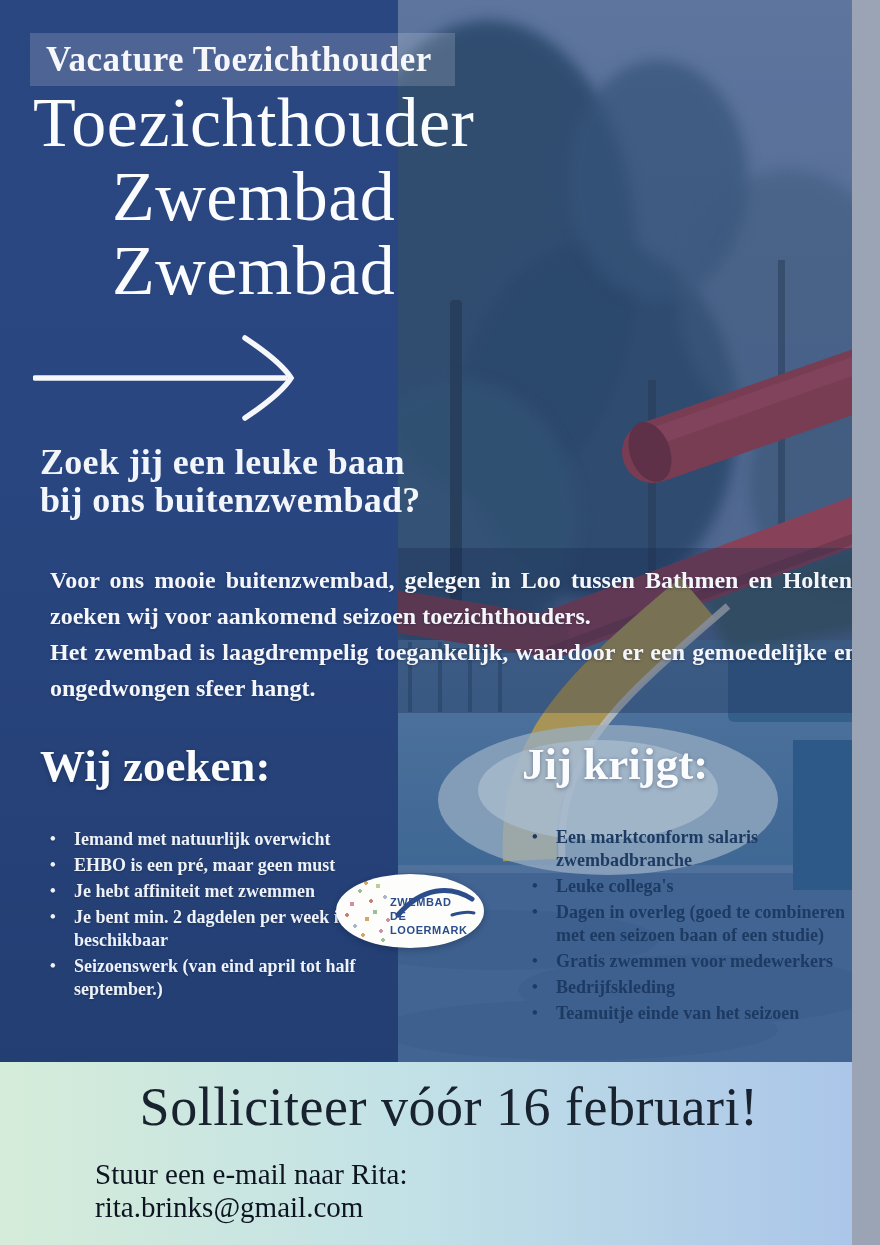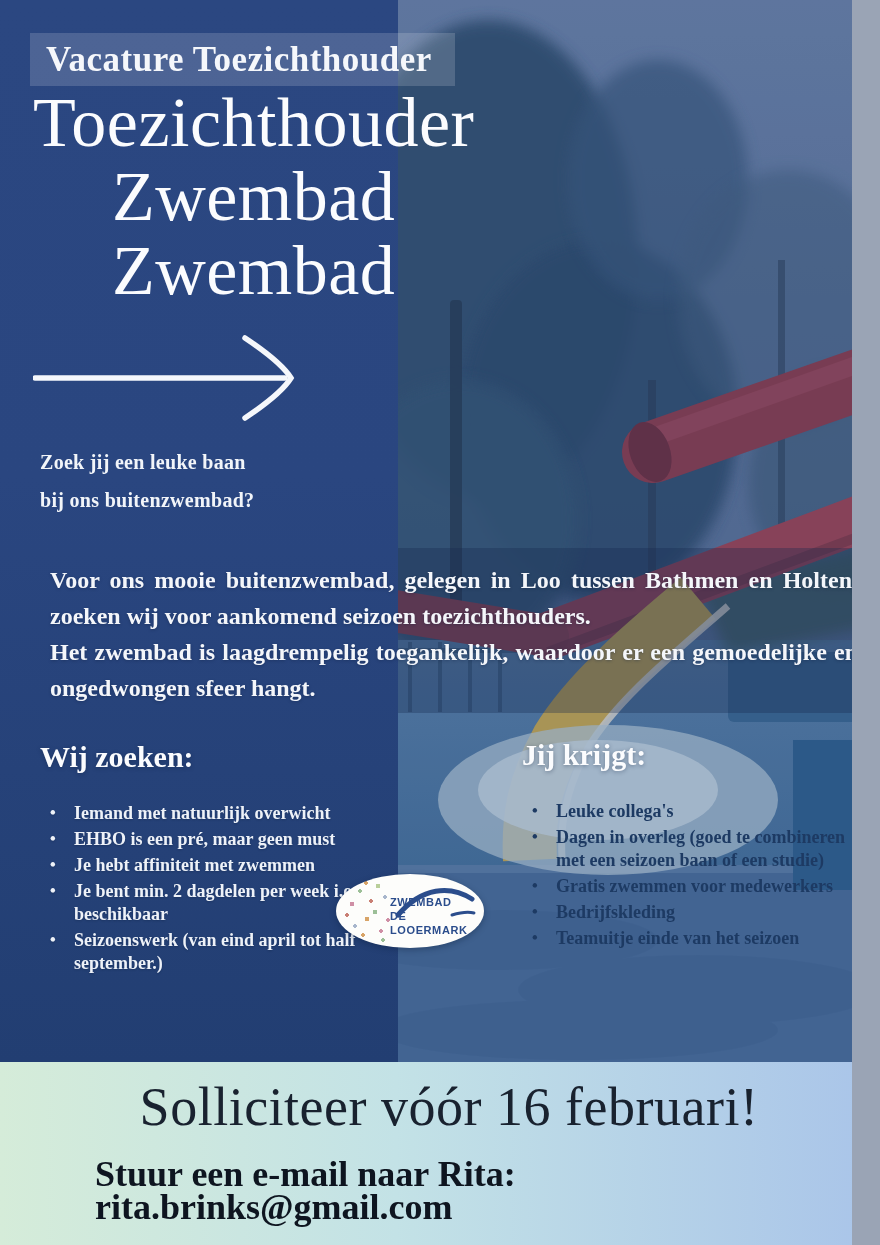--- a/index.html
+++ b/index.html
@@ -26,32 +26,32 @@
   
   .title{
     position:absolute;left:33px;top:86px;z-index:3;color:#fbfcfe;
     font-size:70px;line-height:74px;font-weight:normal;letter-spacing:0.5px;text-align:center;
   }
   
   .arrow{position:absolute;left:33px;top:334px;z-index:3;}
   
   .question{
     position:absolute;left:40px;top:443px;z-index:3;color:#f2f5f9;
-    font-size:20px;font-weight:bold;line-height:38px;letter-spacing:0.3px;
+    font-size:36px;font-weight:bold;line-height:38px;letter-spacing:0.3px;
   }
   
   .intro{
     position:absolute;left:38px;top:562px;width:808px;z-index:3;color:#f4f6fa;
     font-size:24px;font-weight:bold;line-height:36px;
     text-align:justify;text-shadow:0 1px 3px rgba(15,30,60,.35);margin-left:12px;
   }
   .intro p{margin:0;}
   
   .col-heading{
-    font-size:30px;font-weight:bold;color:#fbfcfe;margin:0 0 28px 0;
+    font-size:45px;font-weight:bold;color:#fbfcfe;margin:0 0 36px 0;
     text-shadow:0 1px 4px rgba(15,30,60,.4);
   }
   .seek{position:absolute;left:40px;top:740px;width:350px;z-index:3;}
   .benefits{position:absolute;left:522px;top:738px;width:352px;z-index:3;}
   ul.plain{list-style:none;margin:0;padding:0 0 0 8px;}
   ul.plain li{
     position:relative;padding-left:26px;margin:0 0 3px 0;
     font-size:18px;font-weight:bold;line-height:23px;
   }
   ul.plain li::before{
@@ -90,21 +90,21 @@
   .footer{
     position:absolute;left:0;top:1062px;width:880px;height:183px;
     background:linear-gradient(90deg,#d5ecd9 0%,#c3e2e6 45%,#a9c4e9 100%);
   }
   .cta{
     margin:14px 0 0 18px;text-align:center;color:#19222f;
     font-size:54px;font-weight:normal;letter-spacing:0.5px;
   }
   .contact{
     position:absolute;left:95px;top:96px;color:#0e1520;
-    font-size:36px;font-weight:bold;line-height:33px;
+    font-size:29px;font-weight:normal;line-height:33px;
   }
 </style>
 </head>
 <body>
 
 <div id="poster">
 
   <div class="photo">
     <svg width="482" height="1062" viewBox="0 0 482 1062">
       <defs>
@@ -222,20 +222,21 @@
       <li>EHBO is een pré, maar geen must</li>
       <li>Je hebt affiniteit met zwemmen</li>
       <li>Je bent min. 2 dagdelen per week i.o. beschikbaar</li>
       <li>Seizoenswerk (van eind april tot half september.)</li>
     </ul>
   </div>
 
   <div class="benefits">
     <h2 class="col-heading">Jij krijgt:</h2>
     <ul class="plain">
+      <li>Een marktconform salaris zwembadbranche</li>
       <li>Leuke collega's</li>
       <li>Dagen in overleg (goed te combineren met een seizoen baan of een studie)</li>
       <li>Gratis zwemmen voor medewerkers</li>
       <li>Bedrijfskleding</li>
       <li>Teamuitje einde van het seizoen</li>
     </ul>
   </div>
 
   <div class="logo">
     <span class="logo-swoosh">

